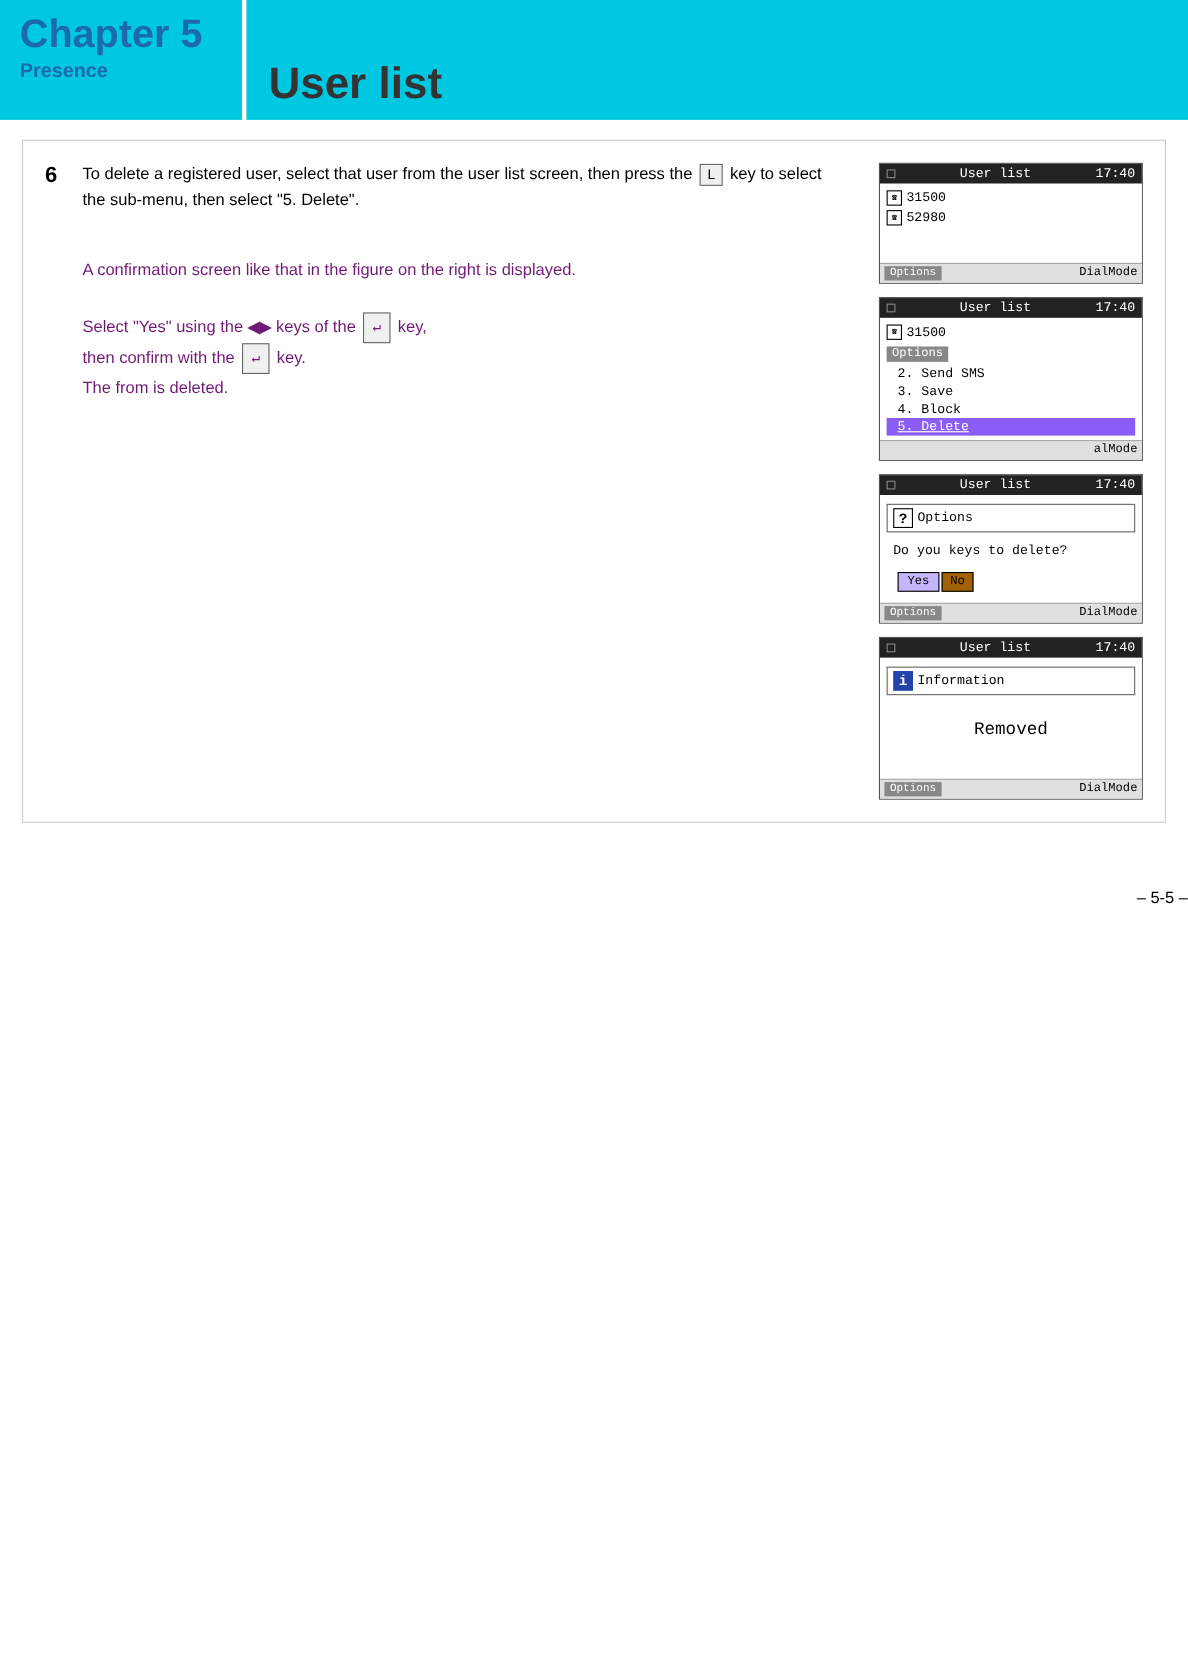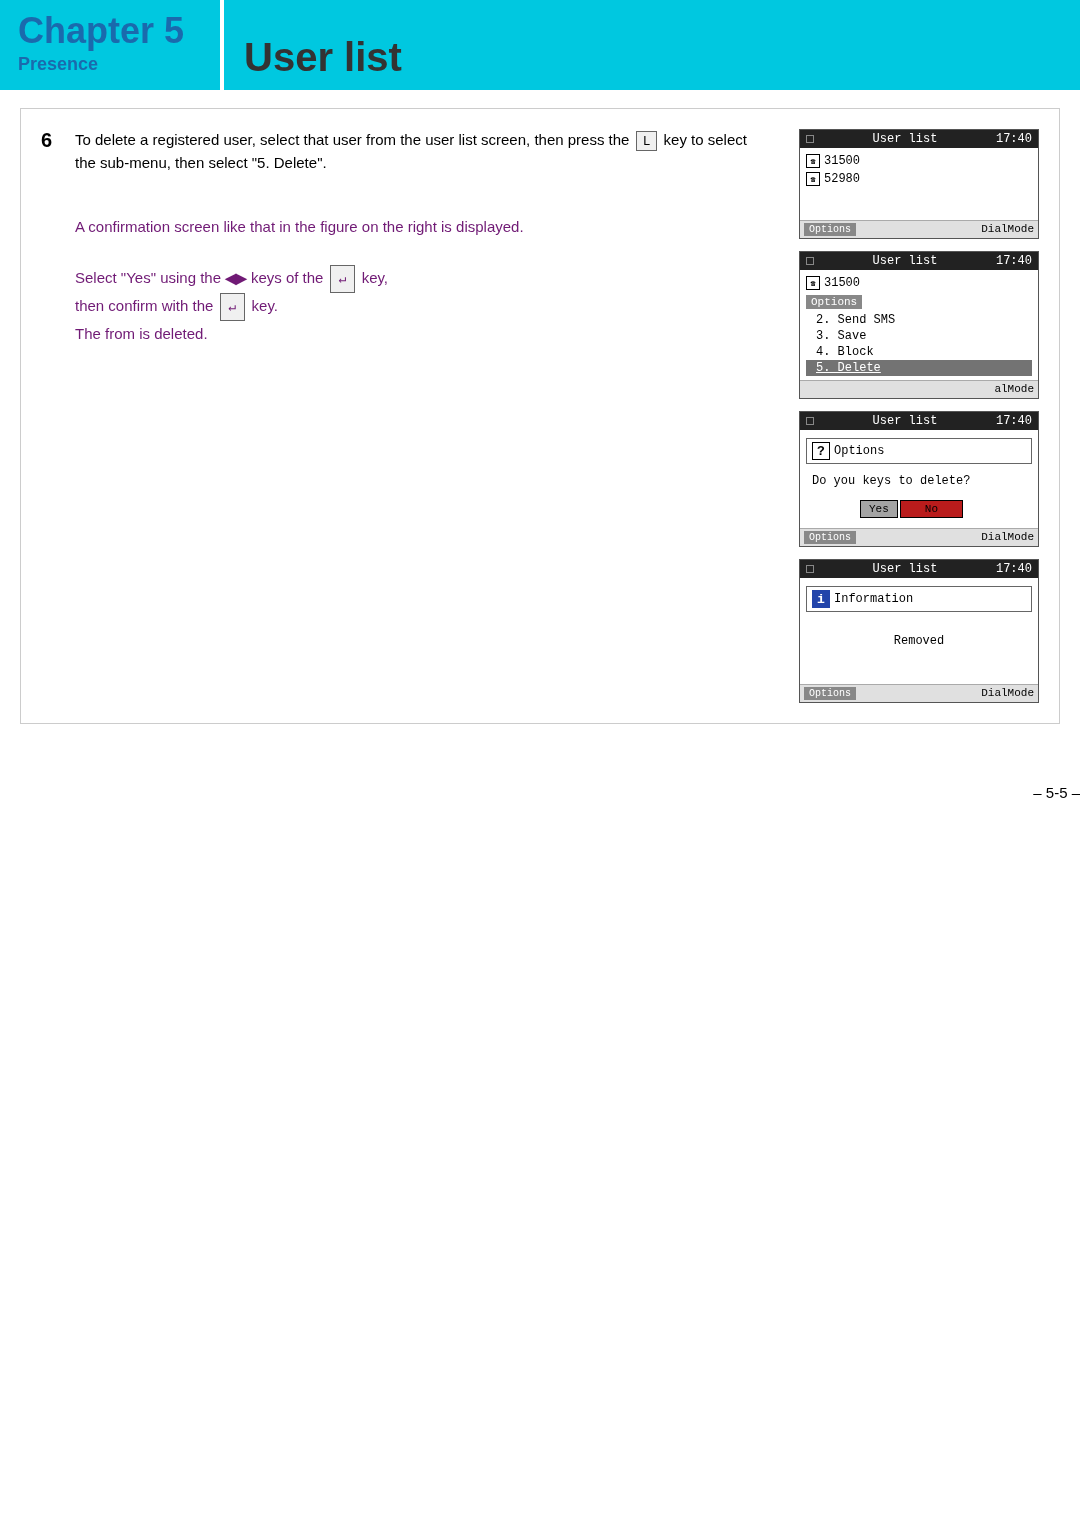--- a/index.html
+++ b/index.html
@@ -8,21 +8,21 @@
       min-height: 1527px;
       background: #ffffff;
       font-family: Arial, sans-serif;
       position: relative;
     }
 
     
     .header {
       display: flex;
       align-items: stretch;
-      height: 90px;
+      height: 109px;
     }
     .header-chapter {
       background: #00c8e0;
       padding: 10px 18px;
       display: flex;
       flex-direction: column;
       justify-content: flex-start;
       min-width: 220px;
     }
     .chapter-label {
@@ -192,21 +192,21 @@
       padding: 1px 5px;
       font-size: 11px;
       display: inline-block;
     }
     .menu-item {
       font-size: 12px;
       padding: 1px 10px;
       font-family: Liberation Mono, monospace;
     }
     .menu-item.active {
-      background: #737373;
+      background: #8b5cf6;
       color: #fff;
     }
     .menu-item.underline {
       text-decoration: underline;
     }
 
     
     .warning-bar {
       background: #fff;
       border: 1px solid #666;
@@ -228,29 +228,28 @@
       color: #000;
     }
     .yes-no-row {
       display: flex;
       gap: 2px;
       margin: 6px 0;
       padding-left: 10px;
     }
     .yes-btn {
       border: 1px solid #000;
-      background: #a3a3a3;
+      background: #c4b5fd;
       padding: 2px 8px;
       font-size: 11px;
-      margin-left: 44px;
     }
     .no-btn {
       border: 1px solid #000;
-      background: #b91c1c;
-      padding: 2px 24px;
+      background: #a16207;
+      padding: 2px 7px;
       font-size: 11px;
     }
 
     
     .info-bar {
       background: #fff;
       border: 1px solid #666;
       display: flex;
       align-items: center;
       gap: 4px;
@@ -402,21 +401,21 @@
         <span class="dot"></span>
         <span>User list</span>
         <span>17:40</span>
       </div>
       <div class="screen-body">
         <div class="info-bar">
           <span class="info-icon">i</span>
           <span style="font-size:12px;">Information</span>
         </div>
         <br>
-        <div style="font-size:12px; padding: 4px 6px; text-align:center;">Removed</div>
+        <div style="font-size:16px; padding: 4px 6px; text-align:center;">Removed</div>
         <br>
         <br>
       </div>
       <div class="screen-footer">
         <span class="footer-btn">Options</span>
         <span>DialMode</span>
       </div>
     </div>
 
   </div>

